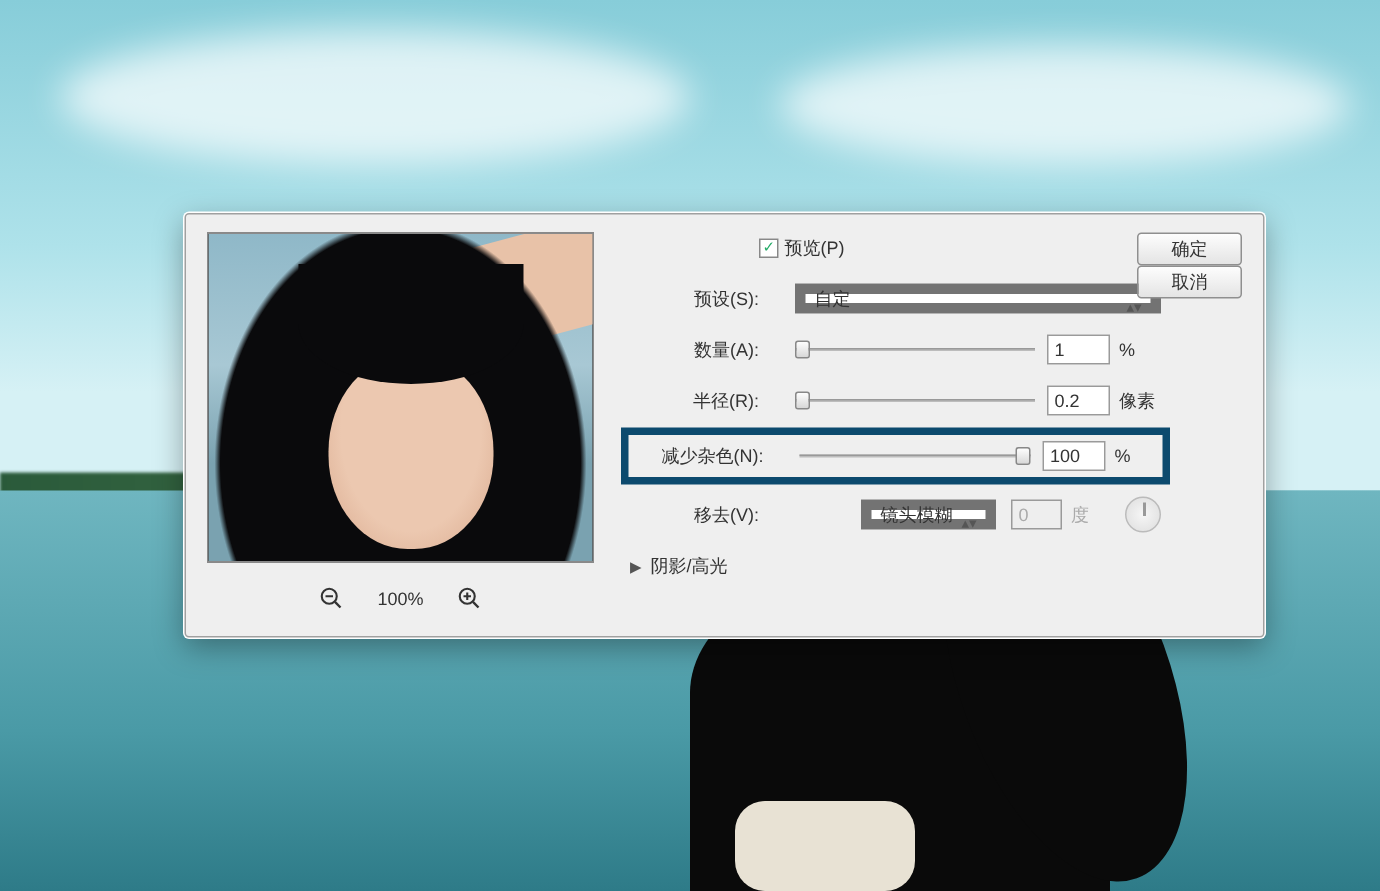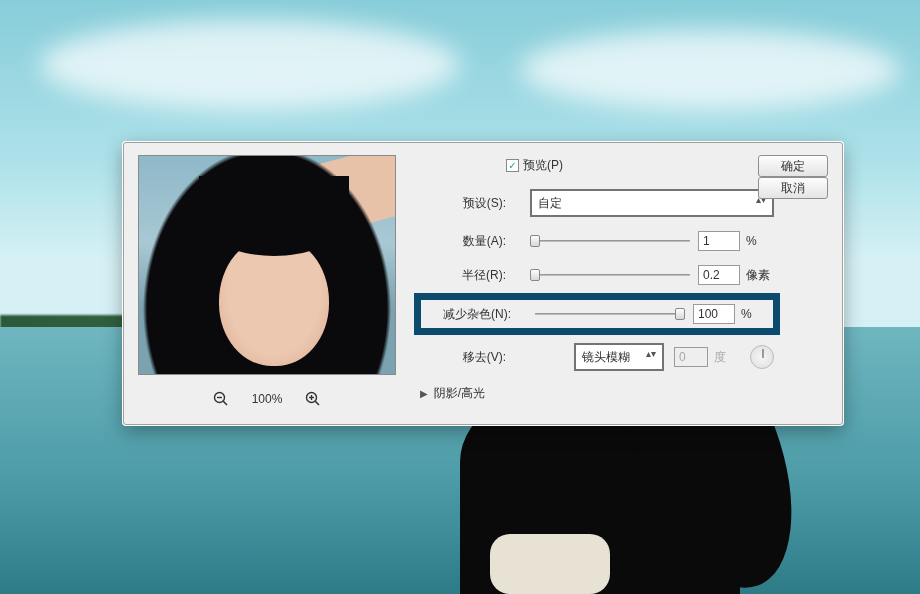--- a/index.html
+++ b/index.html
@@ -86,37 +86,37 @@
   .zoom-lvl { font-size:12px; }
 
   .controls-col { flex:1; padding-right:94px; position:relative; }
   .row { display:flex; align-items:center; margin-bottom:14px; min-height:20px; }
   .row .lbl { width:86px; text-align:right; margin-right:24px; white-space:nowrap; }
   .chk { width:13px; height:13px; border:1px solid #888; background:#fff; margin-right:4px;
     display:inline-flex; align-items:center; justify-content:center; font-size:10px; color:#2a6; }
   .gear { position:absolute; right:-84px; top:4px; width:16px; height:16px; }
   .gear svg { width:16px; height:16px; fill:#555; }
   .select {
-    flex:1; height:20px; border:2px solid #737373; background:#fff;
-    display:flex; align-items:center; padding:12px 6px; font-size:12px;
+    flex:1; height:20px; border:7px solid #737373; background:#fff;
+    display:flex; align-items:center; padding:0 6px; font-size:12px;
     position:relative;
   }
   .select .caret { position:absolute; right:4px; top:3px; width:12px; font-size:10px; color:#555; }
   .slider-wrap { flex:1; position:relative; height:16px; }
   .slider-track { position:absolute; left:0; right:0; top:7px; height:2px;
     background:#bcbcbc; border-top:1px solid #999; }
   .slider-thumb { position:absolute; top:2px; width:10px; height:12px;
     background:linear-gradient(#fdfdfd,#d8d8d8); border:1px solid #888; border-radius:2px; }
   .numbox {
     width:42px; height:20px; margin-left:8px; border:1px solid #9a9a9a; background:#fff;
     text-align:left; padding:2px 4px; font-size:12px;
   }
   .numbox.disabled { background:#eee; color:#aaa; }
   .unit { margin-left:6px; width:28px; }
-  .highlight { border:7px solid #0c4a6e; padding:4px 4px; margin:-6px -6px 8px -6px; }
+  .highlight { border:5px solid #0c4a6e; padding:4px 4px; margin:-6px -6px 8px -6px; }
   .small-select { width:90px;margin-left:44px; }
   .dial {
     width:24px; height:24px; border:1px solid #bbb; border-radius:50%;
     background:radial-gradient(#f6f6f6,#ddd); margin-left:8px; position:relative;
   }
   .dial::after { content:""; position:absolute; left:11px; top:3px; width:2px; height:9px; background:#999; }
 
   .disclosure { display:flex; align-items:center; gap:6px; margin-top:8px; }
   .tri { font-size:10px; color:#555; }
 

